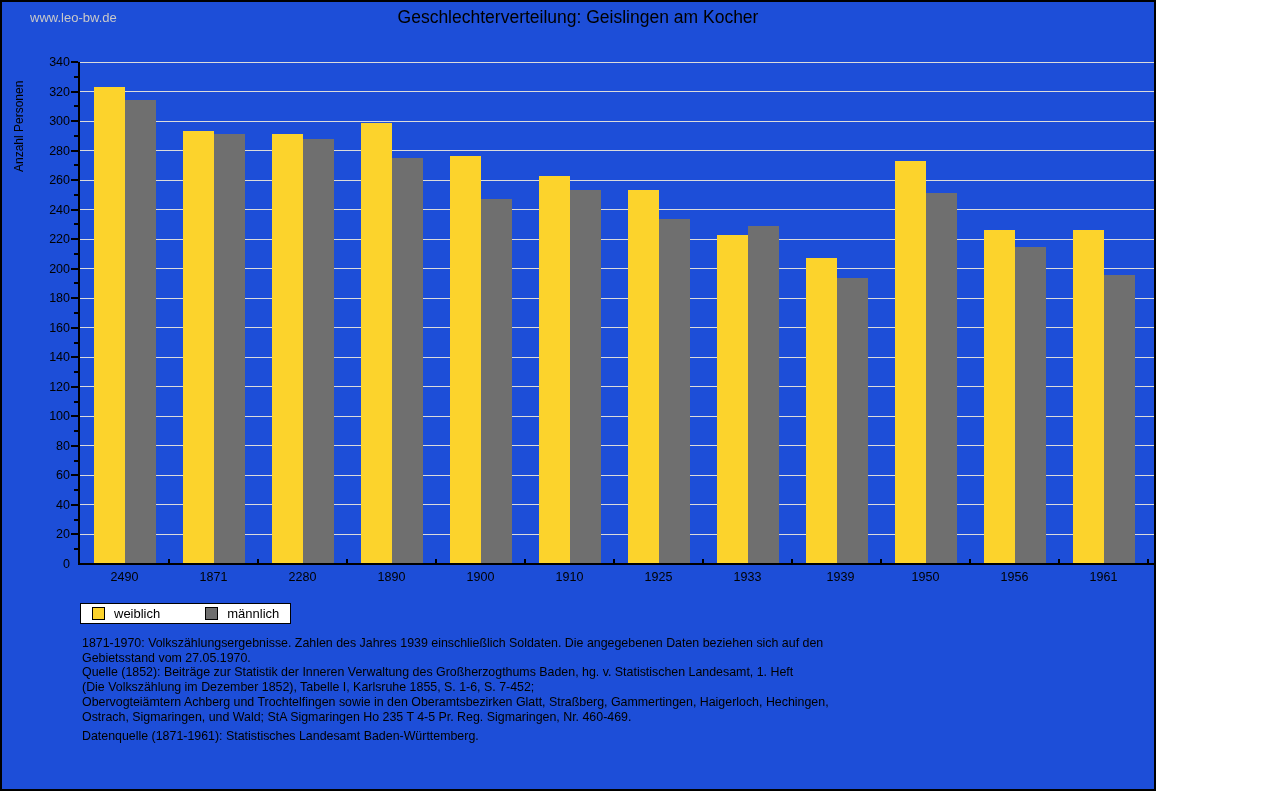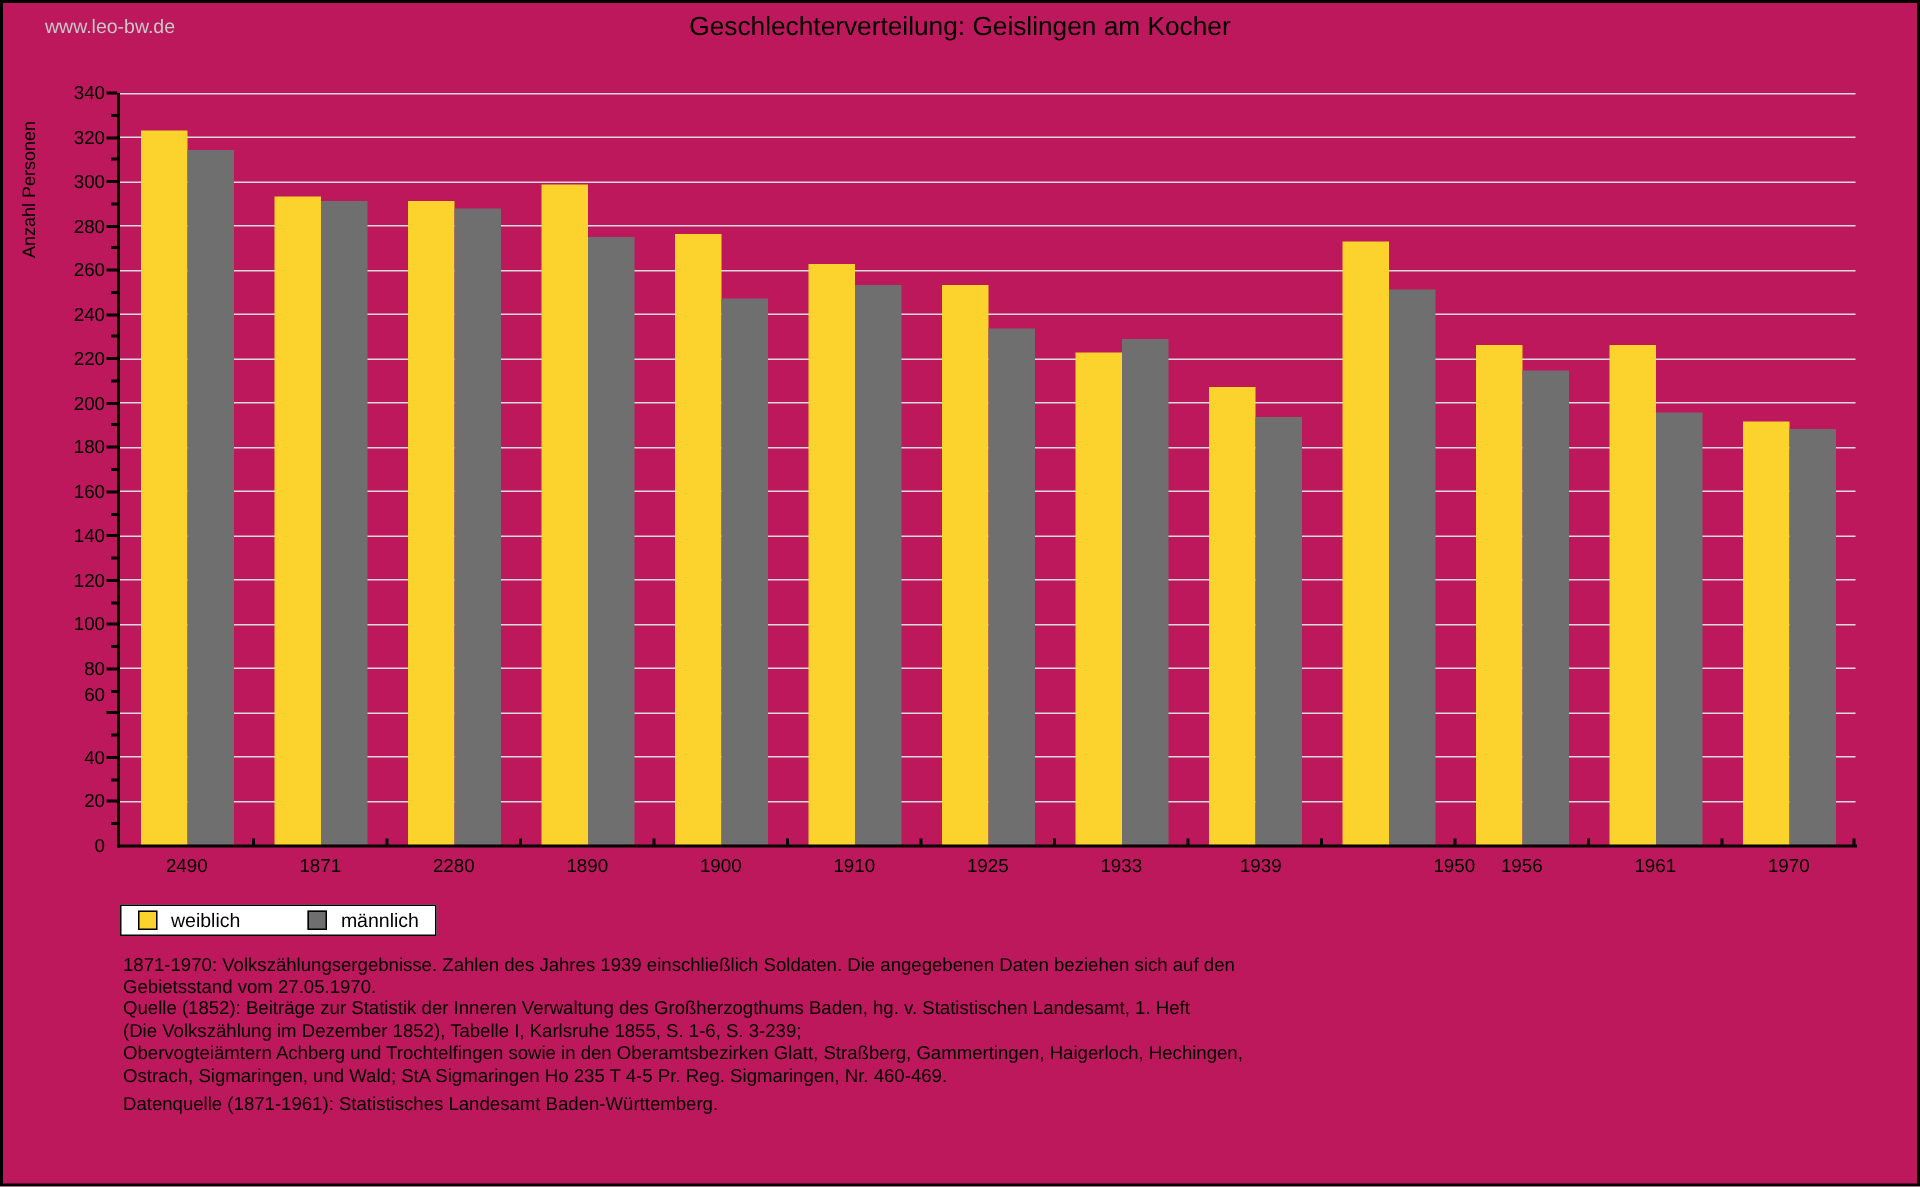--- a/index.html
+++ b/index.html
@@ -1,18 +1,18 @@
 <!DOCTYPE html>
 <html><head>
 <meta charset="utf-8">
 <style>
   html,body { margin:0; padding:0; background:#fff; }
   .page {
-    position:relative; width:1280px; height:791px; box-sizing:border-box;
-    border:2px solid #000; background:#be185d; overflow:hidden;
+    position:relative; width:1156px; height:791px; box-sizing:border-box;
+    border:2px solid #000; background:#1d4ed8; overflow:hidden;
     font-family:"Liberation Sans", sans-serif; color:#111;
   }
   .watermark { position:absolute; left:28px; top:8px; font-size:13px; color:#c9c9c9; }
   .chart-title { position:absolute; left:0; top:5px; width:100%; text-align:center; font-size:17.5px; color:#000; }
   .y-axis-title {
     position:absolute; left:10px; top:170px; font-size:12px; color:#000;
     white-space:nowrap; transform:rotate(-90deg); transform-origin:0 0;
   }
   .axis-line { position:absolute; background:#000; z-index:3; }
   #plot-area { position:absolute; left:78px; top:60px; width:1157px; height:502px; }
@@ -92,21 +92,21 @@
       <div class="ytick" style="width: 7px; left: -9px; top: 87.5882px;"></div>
       <div class="ytick" style="width: 4px; left: -6px; top: 72.8235px;"></div>
       <div class="ytick" style="width: 7px; left: -9px; top: 58.0588px;"></div>
       <div class="ytick" style="width: 4px; left: -6px; top: 43.2941px;"></div>
       <div class="ytick" style="width: 7px; left: -9px; top: 28.5294px;"></div>
       <div class="ytick" style="width: 4px; left: -6px; top: 13.7647px;"></div>
       <div class="ytick" style="width: 7px; left: -9px; top: -1px;"></div>
       <div class="ytick-label" style="top: 495px;">0</div>
       <div class="ytick-label" style="top: 465.471px;">20</div>
       <div class="ytick-label" style="top: 435.941px;">40</div>
-      <div class="ytick-label" style="top: 394px;">60</div>
+      <div class="ytick-label" style="top: 406px;">60</div>
       <div class="ytick-label" style="top: 376.882px;">80</div>
       <div class="ytick-label" style="top: 347.353px;">100</div>
       <div class="ytick-label" style="top: 317.824px;">120</div>
       <div class="ytick-label" style="top: 288.294px;">140</div>
       <div class="ytick-label" style="top: 258.765px;">160</div>
       <div class="ytick-label" style="top: 229.235px;">180</div>
       <div class="ytick-label" style="top: 199.706px;">200</div>
       <div class="ytick-label" style="top: 170.176px;">220</div>
       <div class="ytick-label" style="top: 140.647px;">240</div>
       <div class="ytick-label" style="top: 111.118px;">260</div>
@@ -144,21 +144,21 @@
       <div class="bar" title="1933 weiblich: 223" style="left: 637px; width: 31px; top: 172.747px; height: 329.253px; background: rgb(252, 211, 44);"></div>
       <div class="bar" title="1933 männlich: 229" style="left: 668px; width: 31px; top: 163.888px; height: 338.112px; background: rgb(111, 111, 111);"></div>
       <div class="xcat-label" style="left: 623px; width: 89px; top: 508px;">1933</div>
       <div class="xtick" style="left: 622px; top: 497px;"></div>
       <div class="bar" title="1939 weiblich: 207" style="left: 726px; width: 31px; top: 196.371px; height: 305.629px; background: rgb(252, 211, 44);"></div>
       <div class="bar" title="1939 männlich: 194" style="left: 757px; width: 31px; top: 215.565px; height: 286.435px; background: rgb(111, 111, 111);"></div>
       <div class="xcat-label" style="left: 716px; width: 89px; top: 508px;">1939</div>
       <div class="xtick" style="left: 711px; top: 497px;"></div>
       <div class="bar" title="1950 weiblich: 273" style="left: 815px; width: 31px; top: 98.9235px; height: 403.076px; background: rgb(252, 211, 44);"></div>
       <div class="bar" title="1950 männlich: 251" style="left: 846px; width: 31px; top: 131.406px; height: 370.594px; background: rgb(111, 111, 111);"></div>
-      <div class="xcat-label" style="left: 845px; width: 89px; top: 508px;">1950</div>
+      <div class="xcat-label" style="left: 801px; width: 89px; top: 508px;">1950</div>
       <div class="xtick" style="left: 800px; top: 497px;"></div>
       <div class="bar" title="1956 weiblich: 226" style="left: 904px; width: 31px; top: 168.318px; height: 333.682px; background: rgb(252, 211, 44);"></div>
       <div class="bar" title="1956 männlich: 215" style="left: 935px; width: 31px; top: 184.559px; height: 317.441px; background: rgb(111, 111, 111);"></div>
       <div class="xcat-label" style="left: 890px; width: 89px; top: 508px;">1956</div>
       <div class="xtick" style="left: 889px; top: 497px;"></div>
       <div class="bar" title="1961 weiblich: 226" style="left: 993px; width: 31px; top: 168.318px; height: 333.682px; background: rgb(252, 211, 44);"></div>
       <div class="bar" title="1961 männlich: 196" style="left: 1024px; width: 31px; top: 212.612px; height: 289.388px; background: rgb(111, 111, 111);"></div>
       <div class="xcat-label" style="left: 979px; width: 89px; top: 508px;">1961</div>
       <div class="xtick" style="left: 978px; top: 497px;"></div>
       <div class="bar" title="1970 weiblich: 192" style="left: 1082px; width: 31px; top: 218.518px; height: 283.482px; background: rgb(252, 211, 44);"></div>
@@ -177,19 +177,19 @@
       <span class="swatch" id="swatch-1" style="background: rgb(111, 111, 111);"></span>
       <span class="legend-label">männlich</span>
     </div>
   </div>
 
   <div class="footer">
     <div id="footer-lines">
         <div>1871-1970: Volkszählungsergebnisse. Zahlen des Jahres 1939 einschließlich Soldaten. Die angegebenen Daten beziehen sich auf den</div>
         <div>Gebietsstand vom 27.05.1970.</div>
         <div>Quelle (1852): Beiträge zur Statistik der Inneren Verwaltung des Großherzogthums Baden, hg. v. Statistischen Landesamt, 1. Heft</div>
-        <div>(Die Volkszählung im Dezember 1852), Tabelle I, Karlsruhe 1855, S. 1-6, S. 3-239;</div>
+        <div>(Die Volkszählung im Dezember 1852), Tabelle I, Karlsruhe 1855, S. 1-6, S. 7-452;</div>
         <div>Obervogteiämtern Achberg und Trochtelfingen sowie in den Oberamtsbezirken Glatt, Straßberg, Gammertingen, Haigerloch, Hechingen,</div>
         <div>Ostrach, Sigmaringen, und Wald; StA Sigmaringen Ho 235 T 4-5 Pr. Reg. Sigmaringen, Nr. 460-469.</div>
       </div>
     <div class="datasource">Datenquelle (1871-1961): Statistisches Landesamt Baden-Württemberg.</div>
   </div>
 </div>
 
 </body></html>

